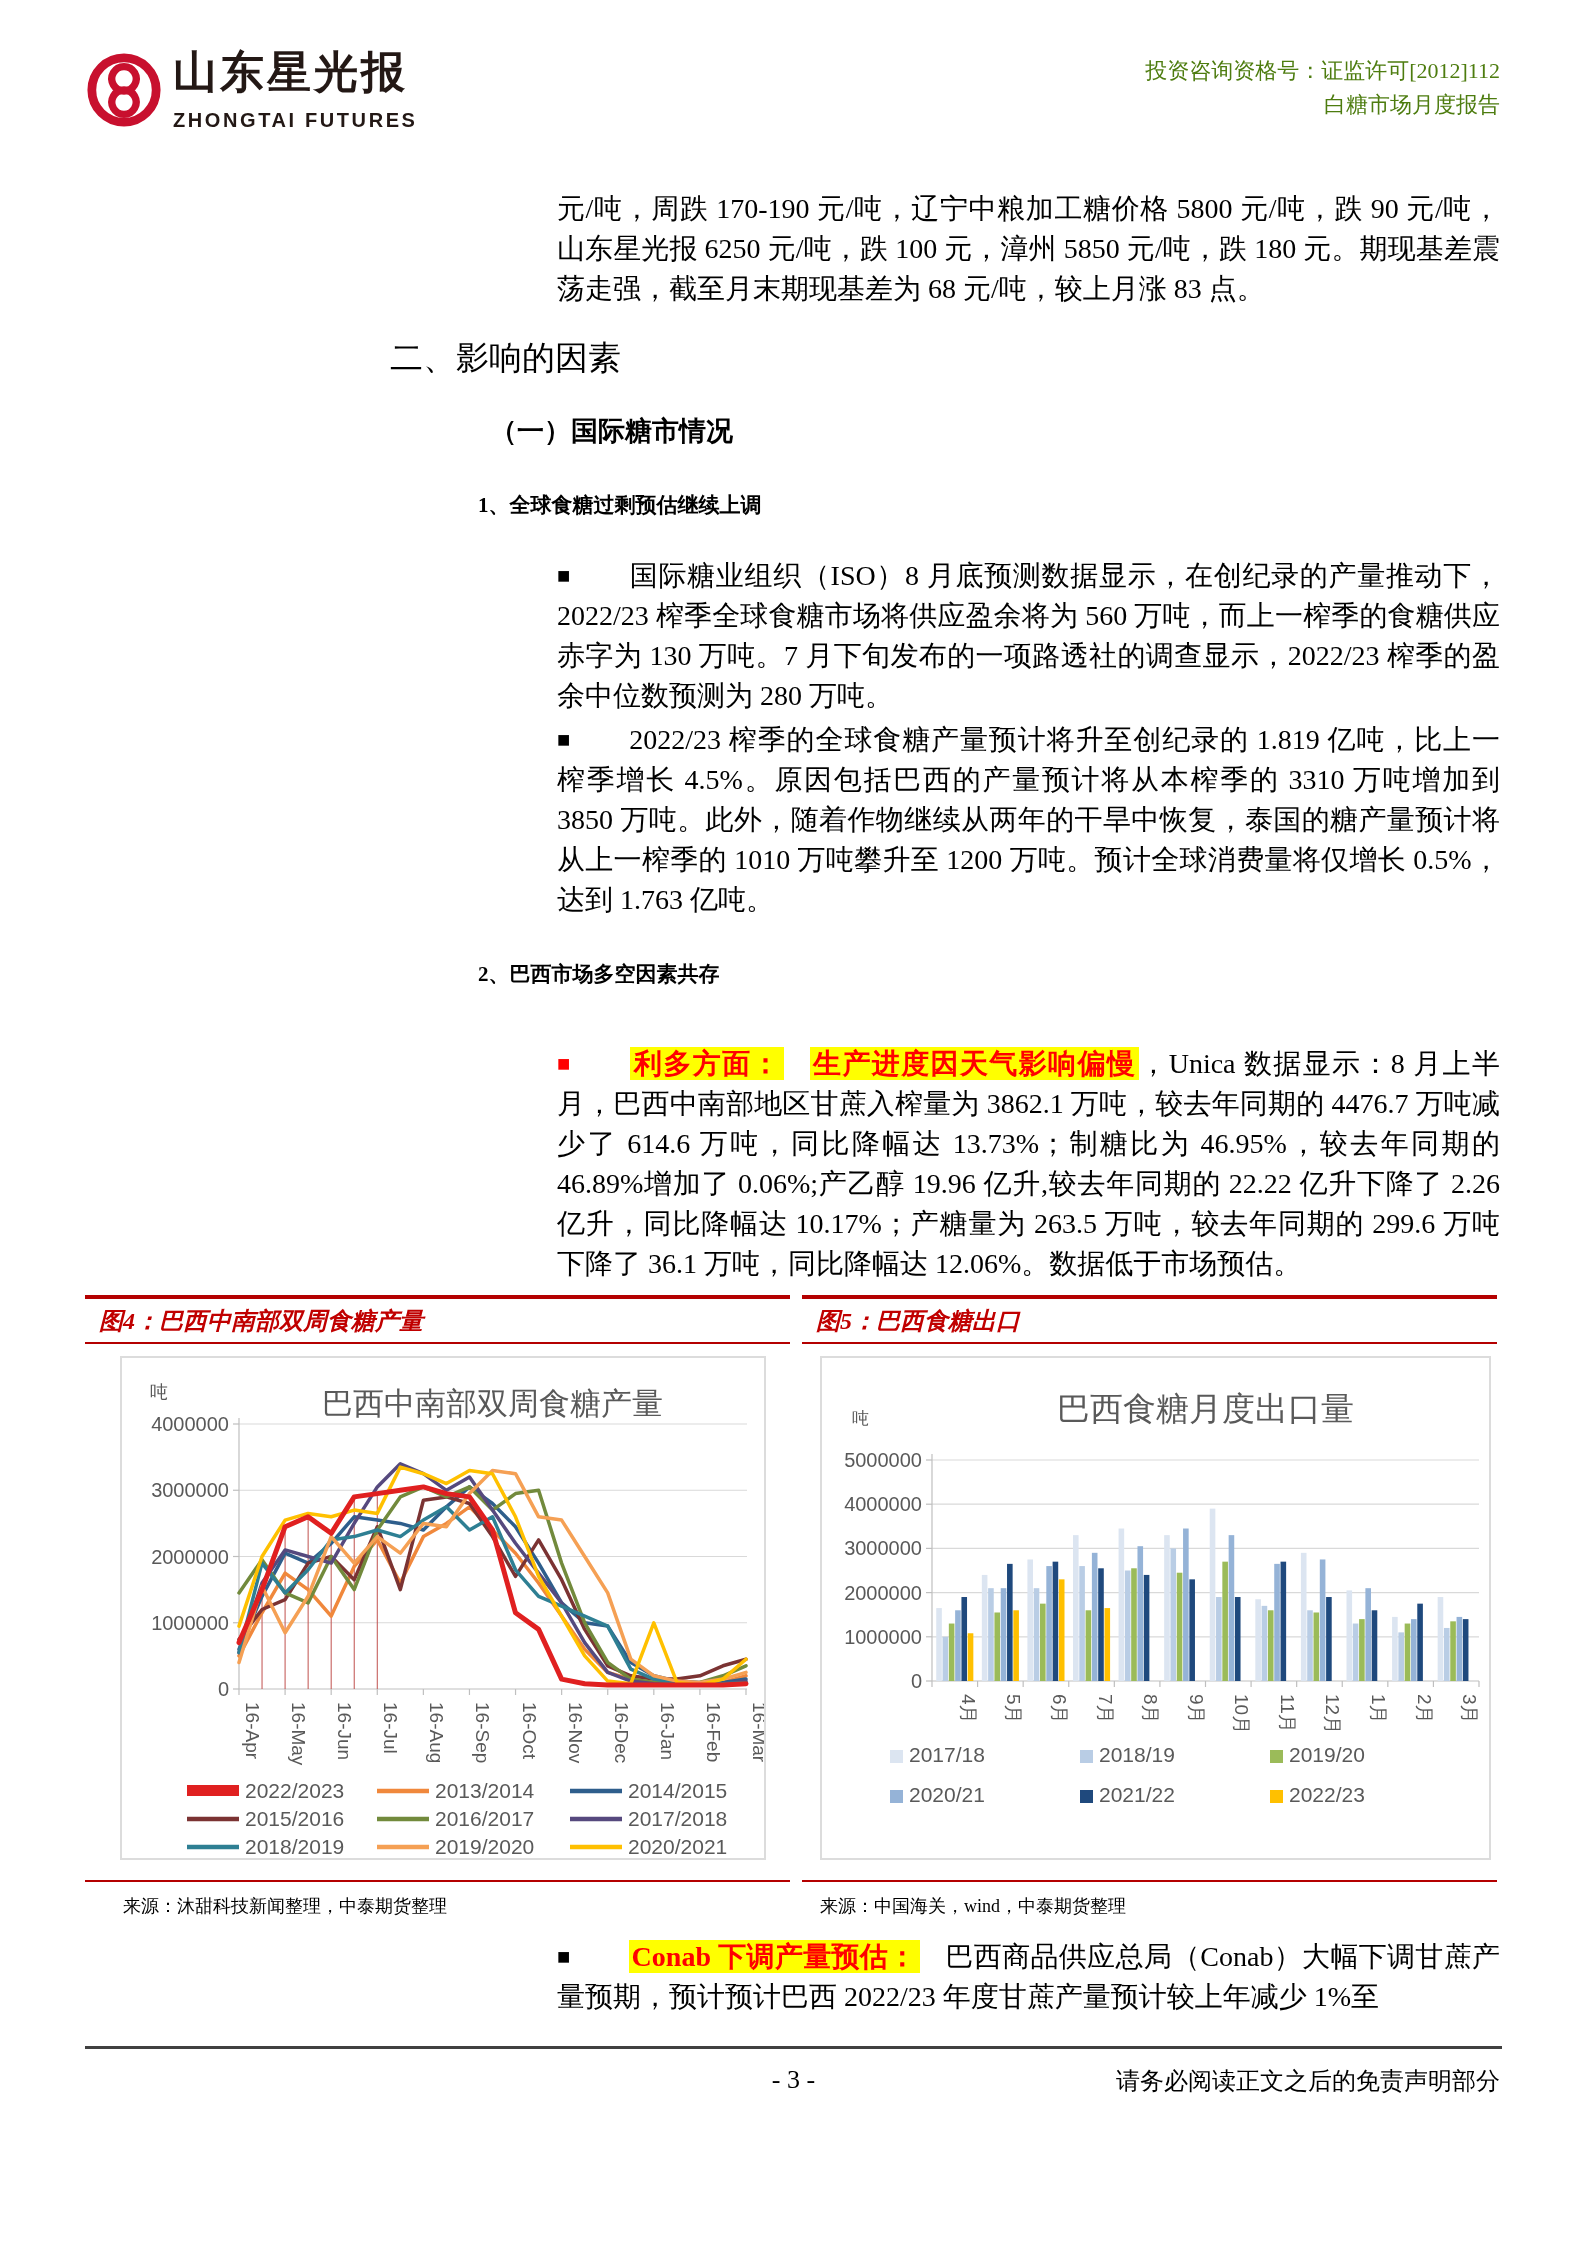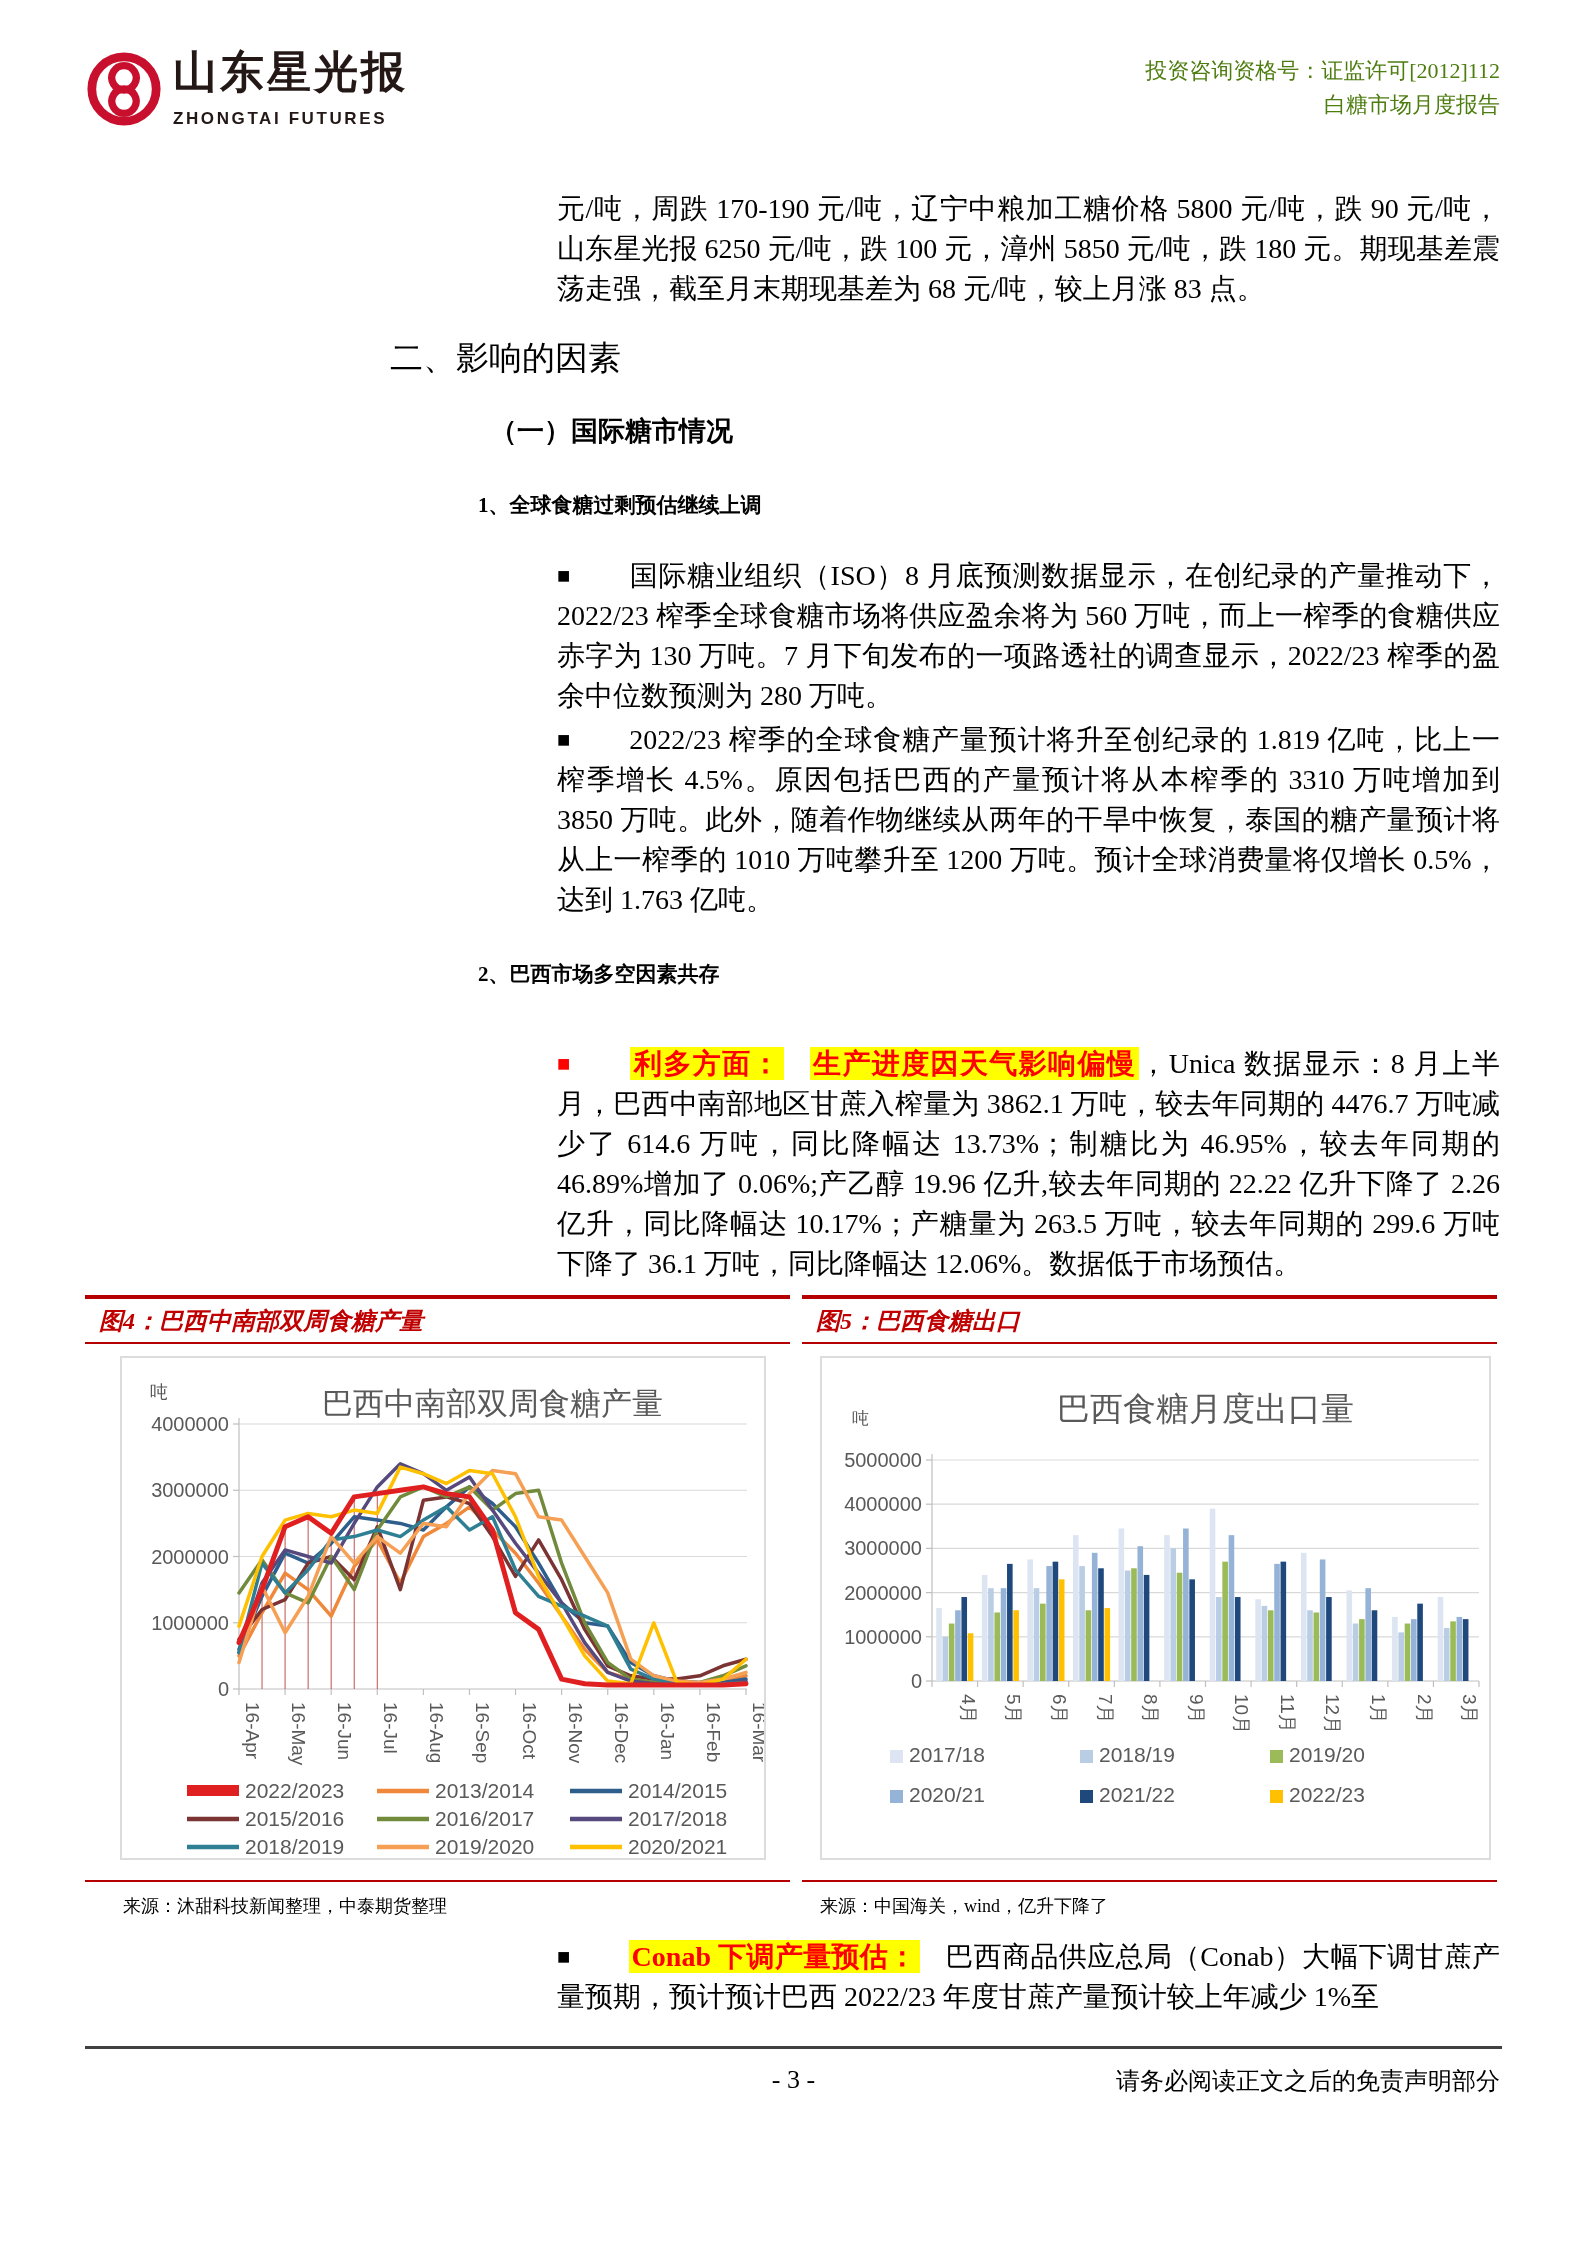--- a/index.html
+++ b/index.html
@@ -5,21 +5,21 @@
   html,body{margin:0;padding:0;background:#ffffff;}
   .page{width:1587px;height:2245px;background:#ffffff;position:relative;overflow:hidden;
         font-family:"Liberation Serif",serif;color:#000;}
   
   .hdr{position:absolute;top:48px;left:85px;right:87px;height:90px;}
   .logo-block{position:absolute;left:0;top:0;display:flex;align-items:center;}
   .logo-icon{width:78px;height:78px;}
   .logo-text{margin-left:10px;}
   .logo-cn{font-family:"Liberation Sans",sans-serif;font-weight:bold;font-size:44px;
            letter-spacing:3px;color:#231815;line-height:48px;}
-  .logo-en{font-family:"Liberation Sans",sans-serif;font-weight:bold;font-size:17px;
+  .logo-en{font-family:"Liberation Sans",sans-serif;font-weight:bold;font-size:20px;
            letter-spacing:2.6px;color:#231815;margin-top:13px;}
   .hdr-right{position:absolute;right:0;top:6px;text-align:right;font-size:22px;line-height:34px;color:#4d7c0f;}
   
   .flow{position:absolute;top:133px;left:0;right:0;}
   .body-para{font-size:28px;line-height:40px;text-align:justify;margin:0 87px 0 557px;width:943px;}
   .carry{margin-top:56px;}
   h1.h1{font-family:"Liberation Sans",sans-serif;font-size:33px;font-weight:normal;margin:26px 0 0 390px;line-height:46px;}
   h2.h2{font-family:Liberation Serif, serif;font-size:27px;font-weight:bold;margin:30px 0 0 490px;line-height:40px;}
   h3.h3{font-family:Liberation Serif, serif;font-size:21px;font-weight:bold;margin:34px 0 0 478px;line-height:40px;}
   .b1{margin-top:31px;}
@@ -296,21 +296,21 @@
               <rect x="448" y="392" width="13" height="13" fill="#9BBB59"></rect>
               <text x="467" y="404" font-size="21" text-anchor="start">2019/20</text>
               <rect x="68" y="432" width="13" height="13" fill="#95B3D7"></rect>
               <text x="87" y="444" font-size="21" text-anchor="start">2020/21</text>
               <rect x="258" y="432" width="13" height="13" fill="#1F497D"></rect>
               <text x="277" y="444" font-size="21" text-anchor="start">2021/22</text>
               <rect x="448" y="432" width="13" height="13" fill="#FFC000"></rect>
               <text x="467" y="444" font-size="21" text-anchor="start">2022/23</text>
             </svg></div>
         <div class="fig-rule"></div>
-        <div class="fig-src right">来源：中国海关，wind，亿升下降了</div>
+        <div class="fig-src right">来源：中国海关，wind，中泰期货整理</div>
       </div>
     </div>
 
     <p class="body-para b4"><span class="bullet">■</span><span class="bgap"></span><mark class="hl hl1">Conab 下调产量预估：</mark><span>巴西商品供应总局（Conab）大幅下调甘蔗产量预期，预计预计巴西 2022/23 年度甘蔗产量预计较上年减少 1%至</span></p>
 
     <div class="footer-rule"></div>
     <div class="footer-row">
       <span class="page-num">- 3 -</span>
       <span class="disclaimer">请务必阅读正文之后的免责声明部分</span>
     </div>

